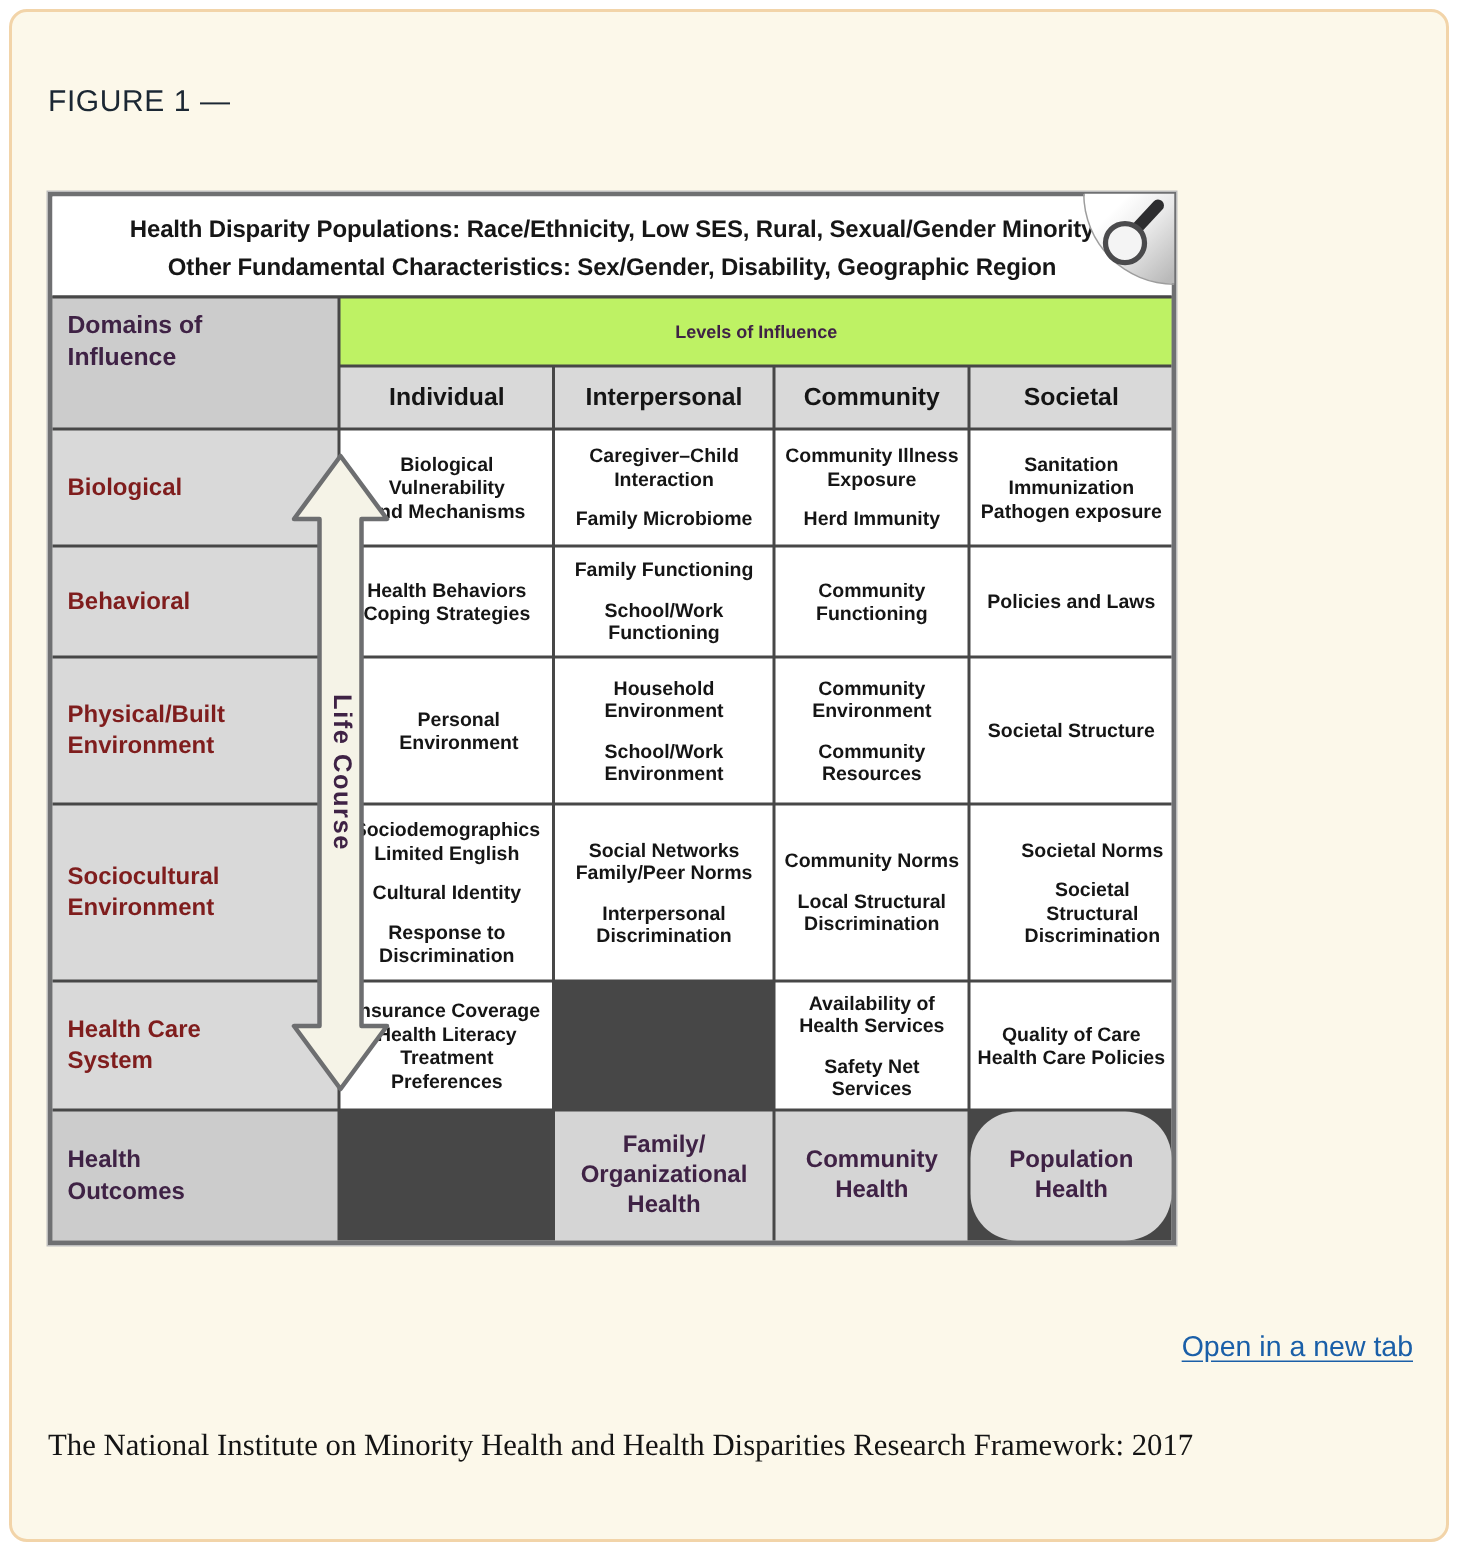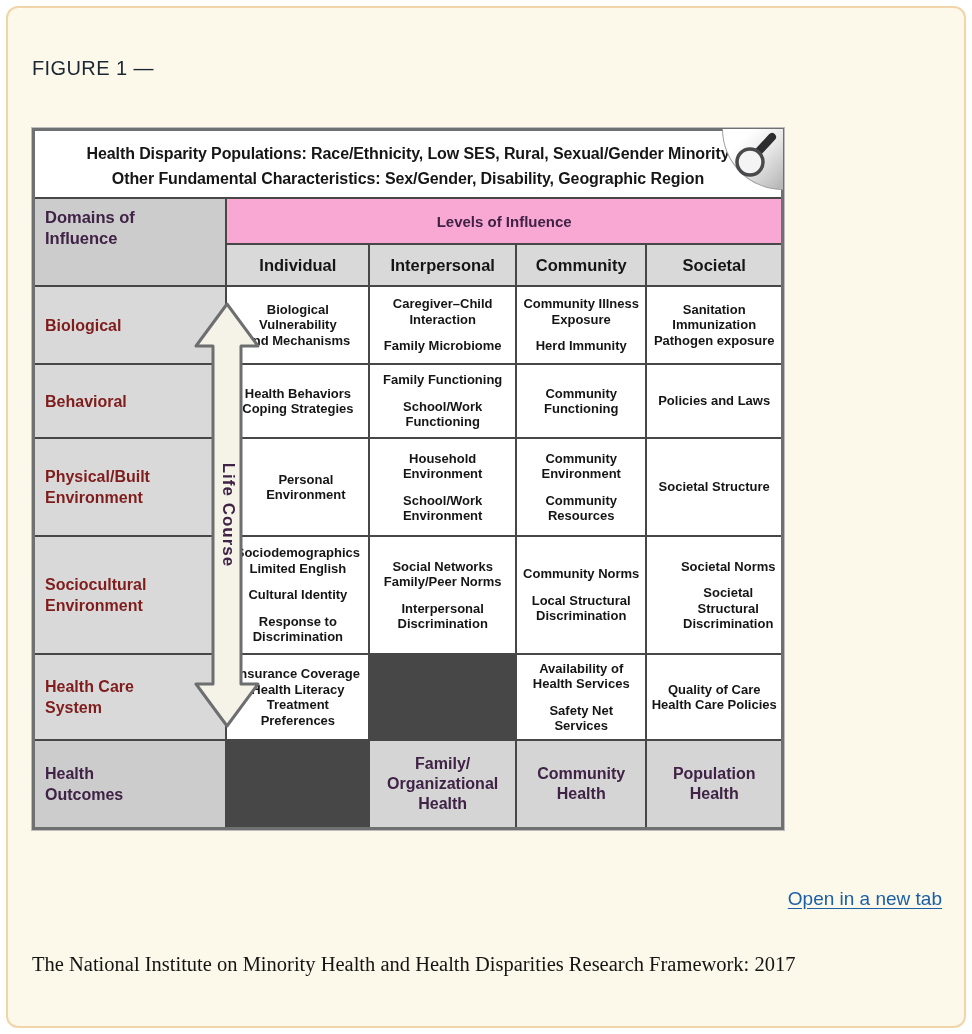--- a/index.html
+++ b/index.html
@@ -83,23 +83,23 @@
     color: #3f2245;
     font-size: 16.5px;
     align-items: flex-start;
     justify-content: flex-start;
     text-align: left;
     padding: 8px 0 0 10px;
     line-height: 21px;
   }
   .levels-hdr {
     grid-column: 2 / 6; grid-row: 1;
-    background: #f9a8d4;
-    color: #3f2245;
-    font-size: 15px;
+    background: #bef264;
+    color: #3f2245;
+    font-size: 12px;
   }
   .col-hdr {
     grid-row: 2;
     background: #d9d9d9;
     color: #151515;
     font-size: 16.5px;
   }
   .col-1 { grid-column: 2; }
   .col-2 { grid-column: 3; }
   .col-3 { grid-column: 4; }
@@ -252,21 +252,21 @@
 Health Services</div><div class="para">Safety Net Services</div></div>
         <div class="cell level-cell" style="grid-area: 7 / 5;"><div class="para">Quality of Care
 Health Care Policies</div></div>
         <div class="cell domain-cell outcome-domain" style="grid-area: 8 / 1;">Health
 Outcomes</div>
         <div class="cell outcome-cell" style="grid-area: 8 / 3;">Family/
 Organizational
 Health</div>
         <div class="cell outcome-cell" style="grid-area: 8 / 4;">Community
 Health</div>
-        <div class="cell outcome-cell" style="grid-area: 8 / 5;">Population
+        <div class="cell outcome-cell" style="grid-area: 8 / 5; border-radius: 31px;">Population
 Health</div>
       </div>
 
     <div class="arrow-wrap">
       <svg width="66" height="428" viewBox="0 0 66 428">
         <polygon points="33,3 64,45 47,45 47,383 64,383 33,425 2,383 19,383 19,45 2,45" fill="#f5f3e7" stroke="#6d6e70" stroke-width="3" stroke-linejoin="round"></polygon>
         <text class="life-course-text" x="33" y="214" text-anchor="middle" dominant-baseline="middle" transform="rotate(90 33 214)">Life Course</text>
       </svg>
     </div>
 

